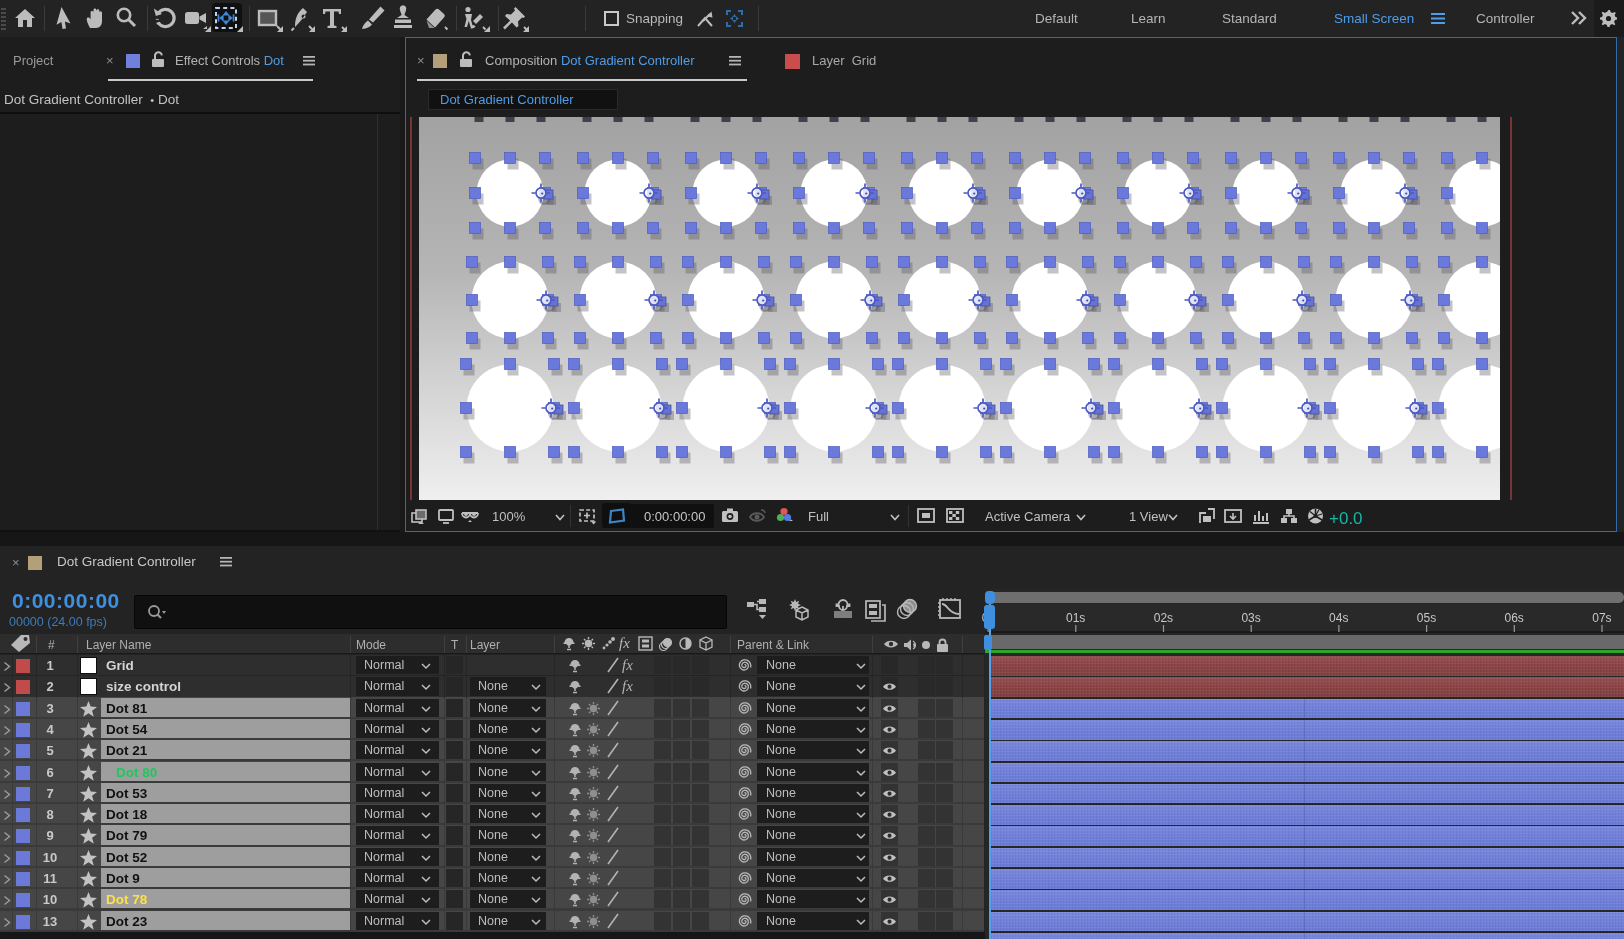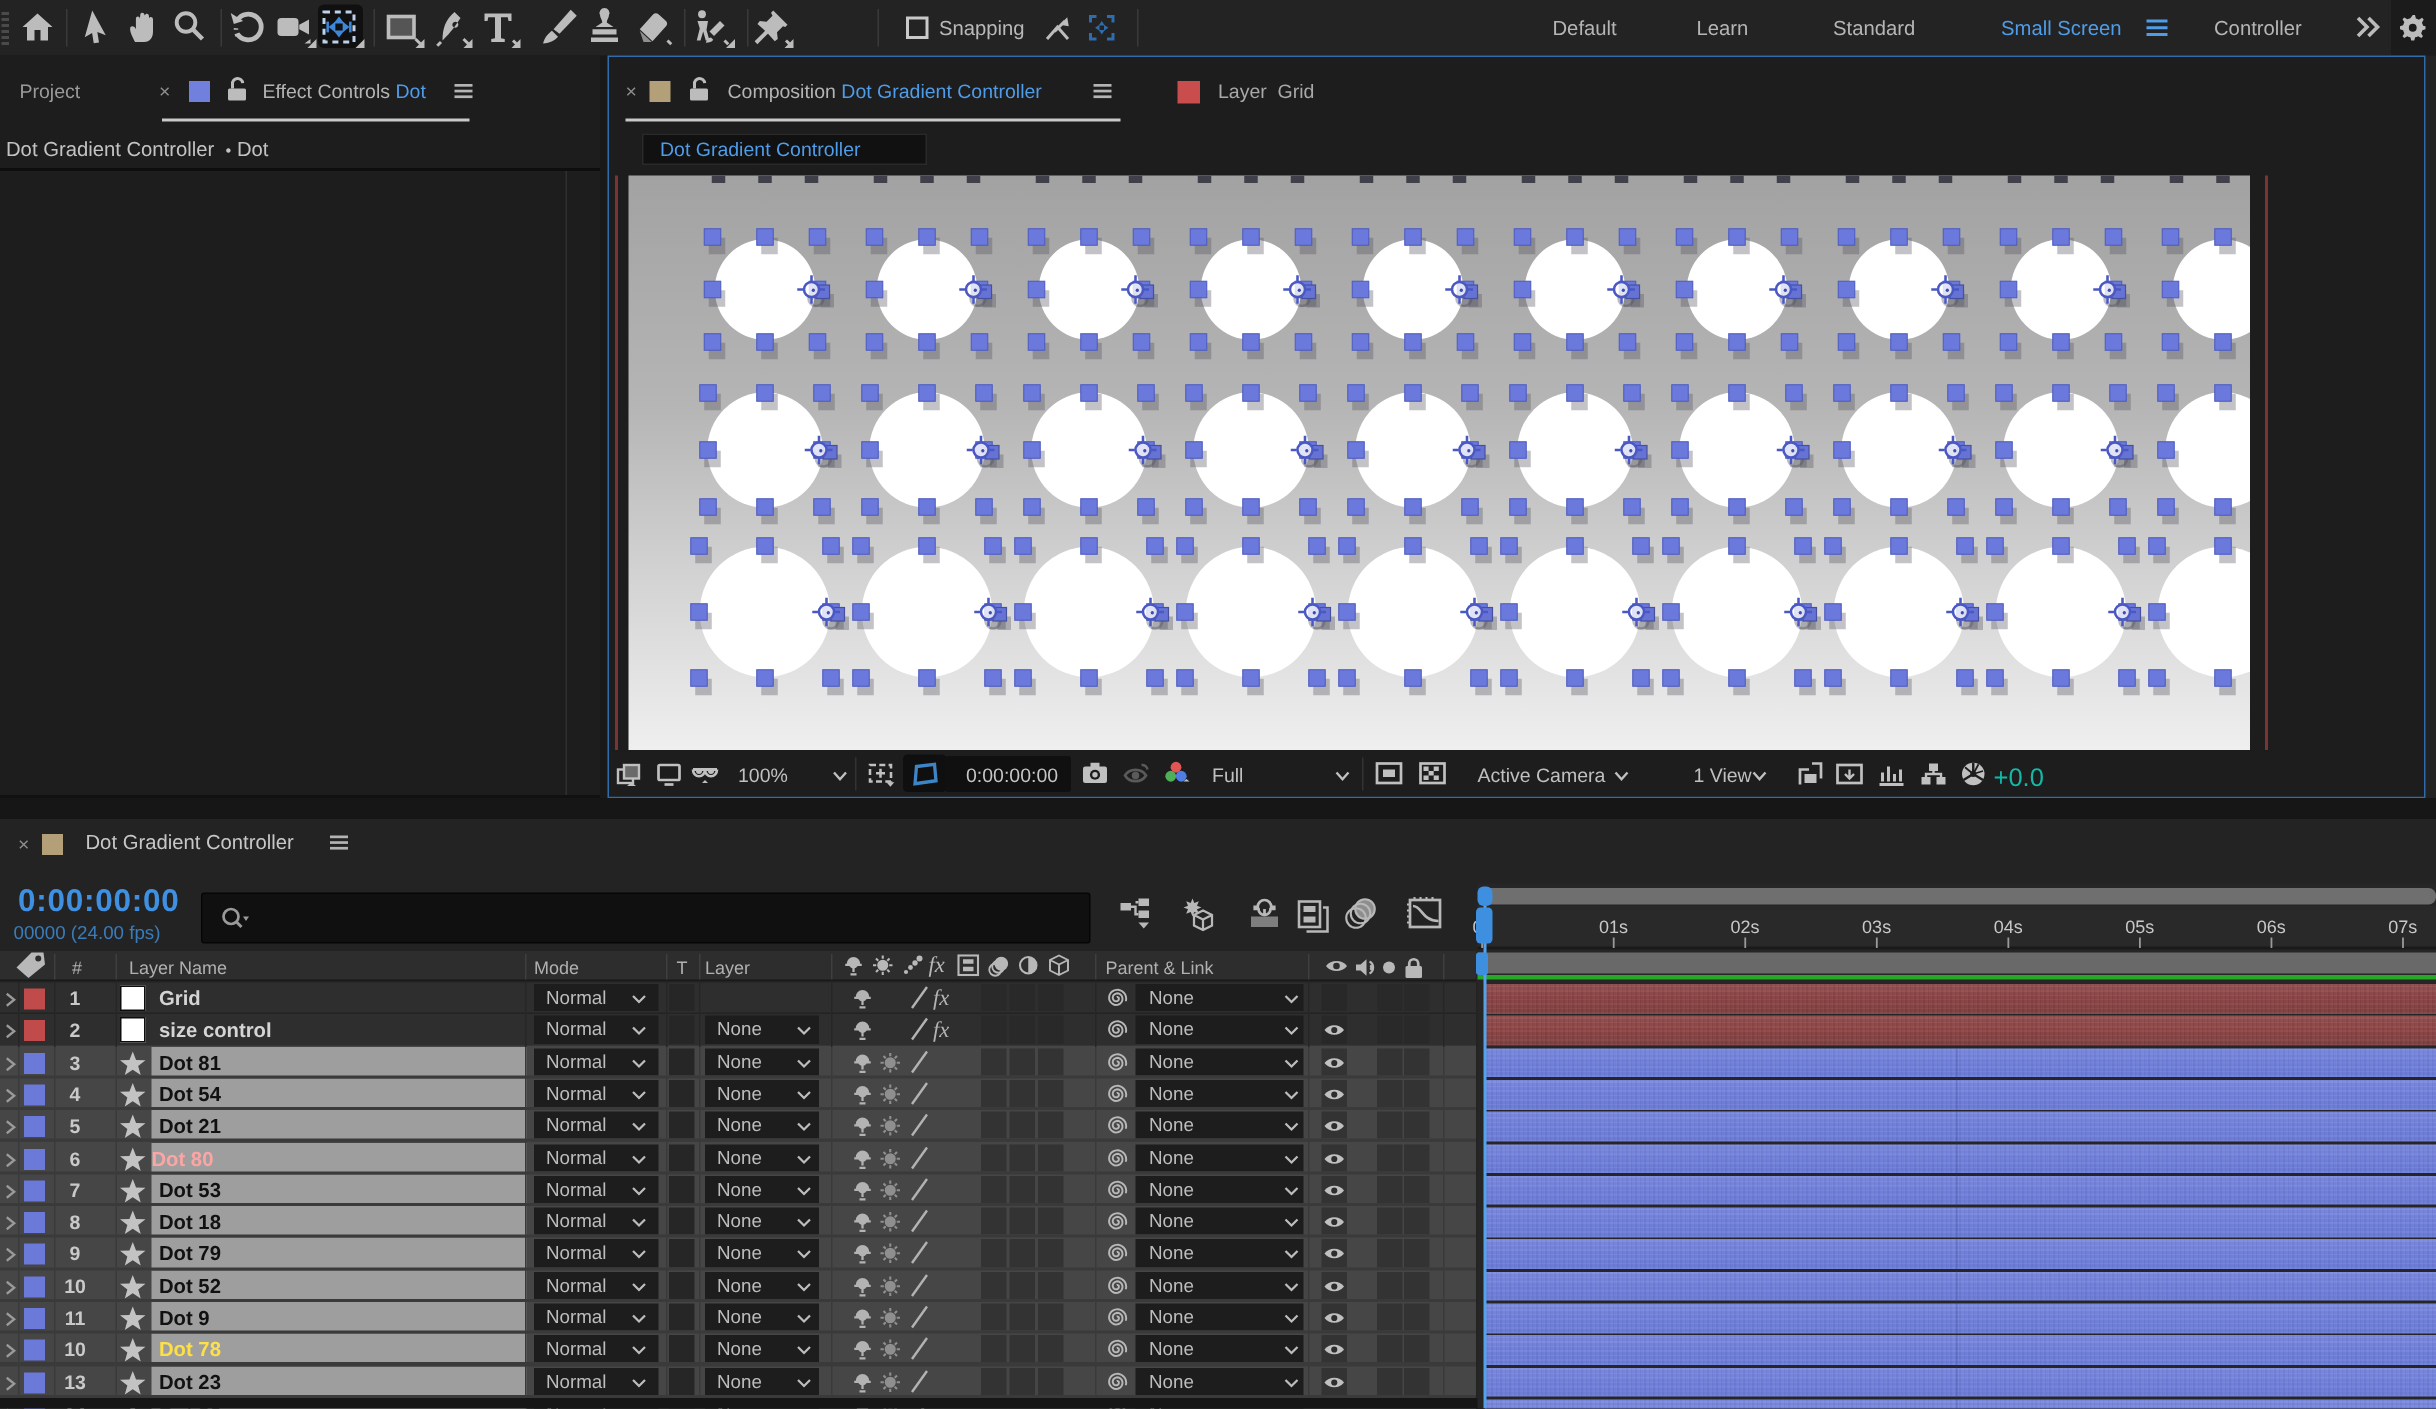--- a/index.html
+++ b/index.html
@@ -1472,21 +1472,21 @@
 <div class="a" style="left:0;top:760.5px;width:984px;height:22.3px;background:#464646;"></div>
 <svg class="a" style="left:3px;top:768.5px" width="8" height="9">
     <path d="M1.5 0.5 L6.5 4.5 L1.5 8.5" stroke="#9a9a9a" stroke-width="1.5" fill="none"></path>
   </svg>
 <div class="a" style="left:16px;top:765.5px;width:14px;height:14px;background:#6b79d9;"></div>
 <div class="txt" style="left:40px;top:764.5px;width:20px;text-align:center;font-size:13px;font-weight:bold;color:#c9c9c9;">6</div>
 <svg class="a" style="left:80px;top:764.5px" width="17" height="16">
     <path d="M8.5 0 L10.7 5.6 L17 5.9 L12.1 9.7 L13.8 15.7 L8.5 12.2 L3.2 15.7 L4.9 9.7 L0 5.9 L6.3 5.6 Z" fill="#c3c3c3"></path>
   </svg>
 <div class="a" style="left:101px;top:761.5px;width:250px;height:20.3px;background:#9e9e9e;"></div>
-<div class="txt" style="left:101px;top:764.5px;font-size:13.5px;font-weight:bold;color:#fca5a5;">Dot 80</div>
+<div class="txt" style="left:116px;top:764.5px;font-size:13.5px;font-weight:bold;color:#22c55e;">Dot 80</div>
 <div class="a" style="left:356px;top:762.5px;width:83px;height:18.3px;background:#1d1d1d;"></div>
 <div class="txt" style="left:364px;top:764.5px;font-size:12.5px;color:#bdbdbd;">Normal</div>
 <svg class="a" style="left:421px;top:769.5px" width="10" height="7">
     <path d="M1 1 L5 5 L9 1" stroke="#bdbdbd" stroke-width="1.5" fill="none"></path>
   </svg>
 <div class="a" style="left:446px;top:762.5px;width:17px;height:18.3px;background:#262626;"></div>
 <div class="a" style="left:470px;top:762.5px;width:76px;height:18.3px;background:#1d1d1d;"></div>
 <div class="txt" style="left:478px;top:764.5px;font-size:12.5px;color:#bdbdbd;">None</div>
 <svg class="a" style="left:531px;top:769.5px" width="10" height="7">
     <path d="M1 1 L5 5 L9 1" stroke="#bdbdbd" stroke-width="1.5" fill="none"></path>

